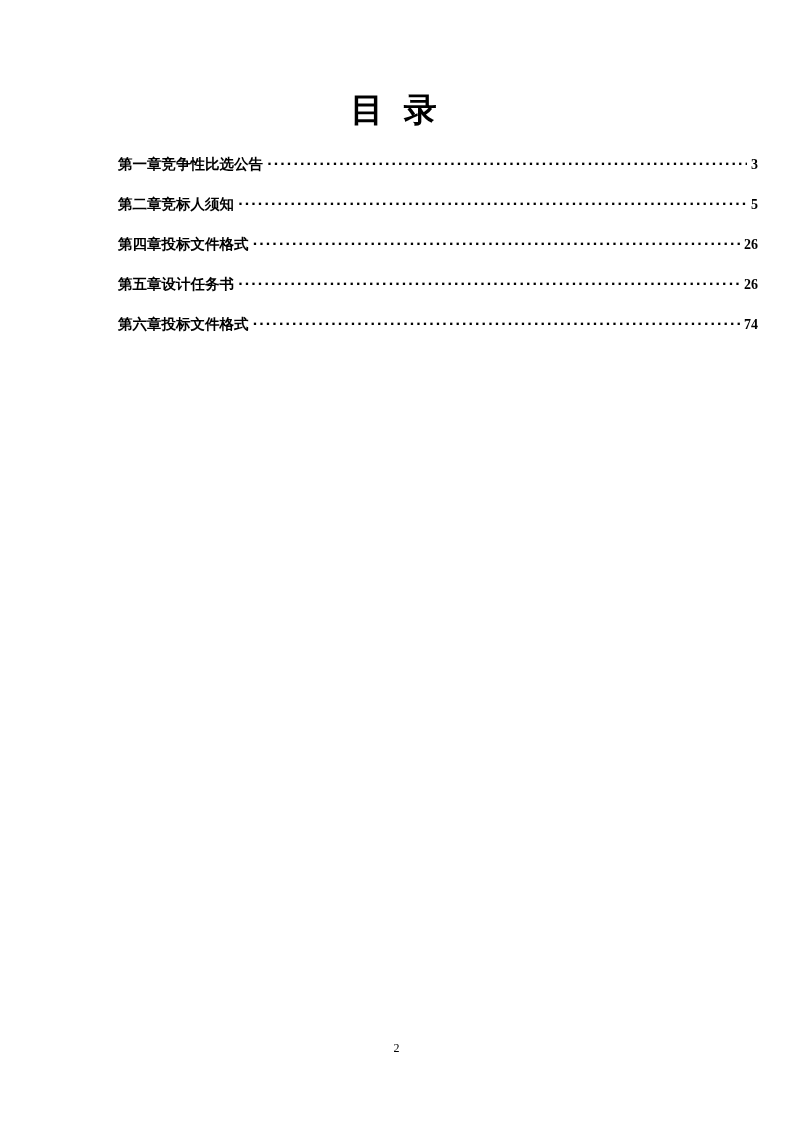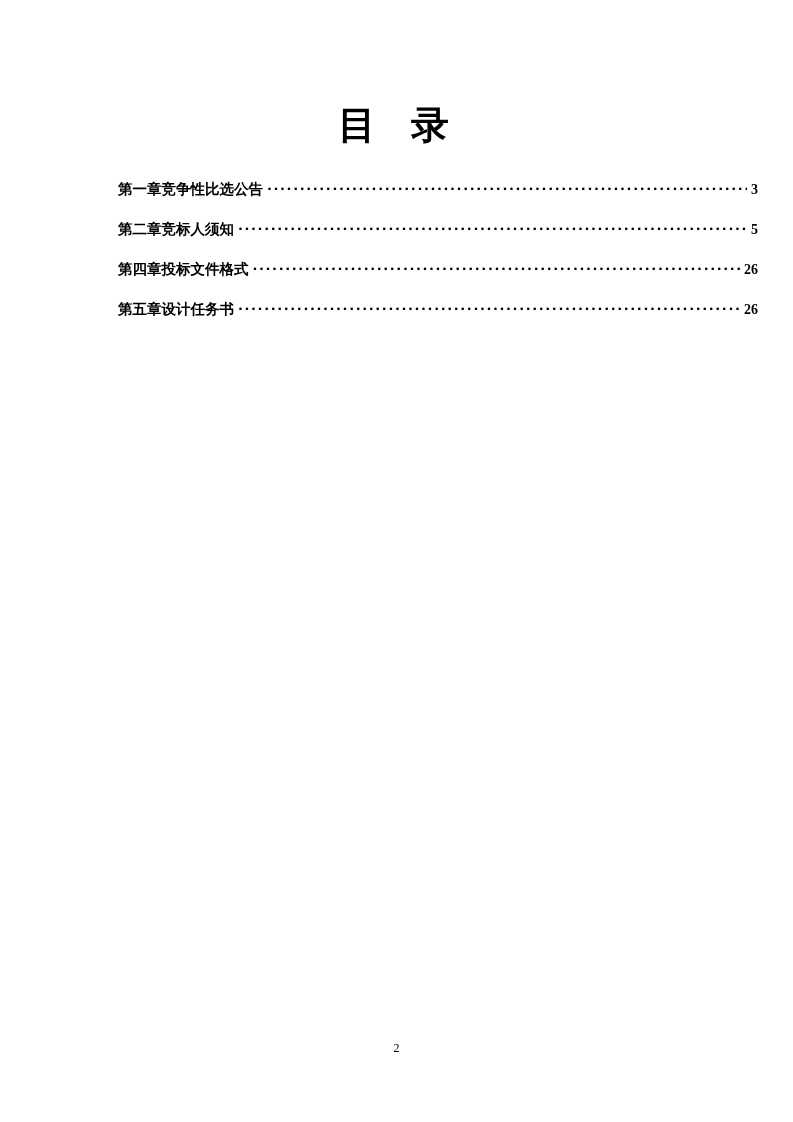--- a/index.html
+++ b/index.html
@@ -15,32 +15,32 @@
     position: relative;
     width: 793px;
     height: 1122px;
     margin: 0 auto;
     background: #ffffff;
     overflow: hidden;
     box-sizing: border-box;
   }
   .doc-title {
     position: absolute;
-    top: 100px;
+    top: 88px;
     left: 0;
     width: 793px;
     text-align: center;
-    font-size: 38px;
+    font-size: 33px;
     font-weight: bold;
     letter-spacing: 6px;
-    font-family: Liberation Mono, monospace;
+    font-family: Liberation Serif, serif;
   }
   .toc {
     position: absolute;
-    top: 179px;
+    top: 154px;
     left: 118px;
     width: 640px;
   }
   .toc-entry {
     display: flex;
     align-items: baseline;
     height: 40px;
     font-size: 14.5px;
     font-weight: bold;
     font-family: "DejaVu Sans", "Liberation Sans", sans-serif;
@@ -118,18 +118,24 @@
       <span class="toc-page">26</span>
     </div>
 
     <div class="toc-entry">
       <span class="toc-chapter">第五章</span>
       <span class="toc-label">设计任务书</span>
       <span class="toc-leader"></span>
       <span class="toc-page">26</span>
     </div>
 
+    <div class="toc-entry">
+      <span class="toc-chapter">第六章</span>
+      <span class="toc-label">投标文件格式</span>
+      <span class="toc-leader"></span>
+      <span class="toc-page">74</span>
+    </div>
 
   </div>
 
   <div class="page-number">2</div>
 
 </div>
 
 </body></html>

